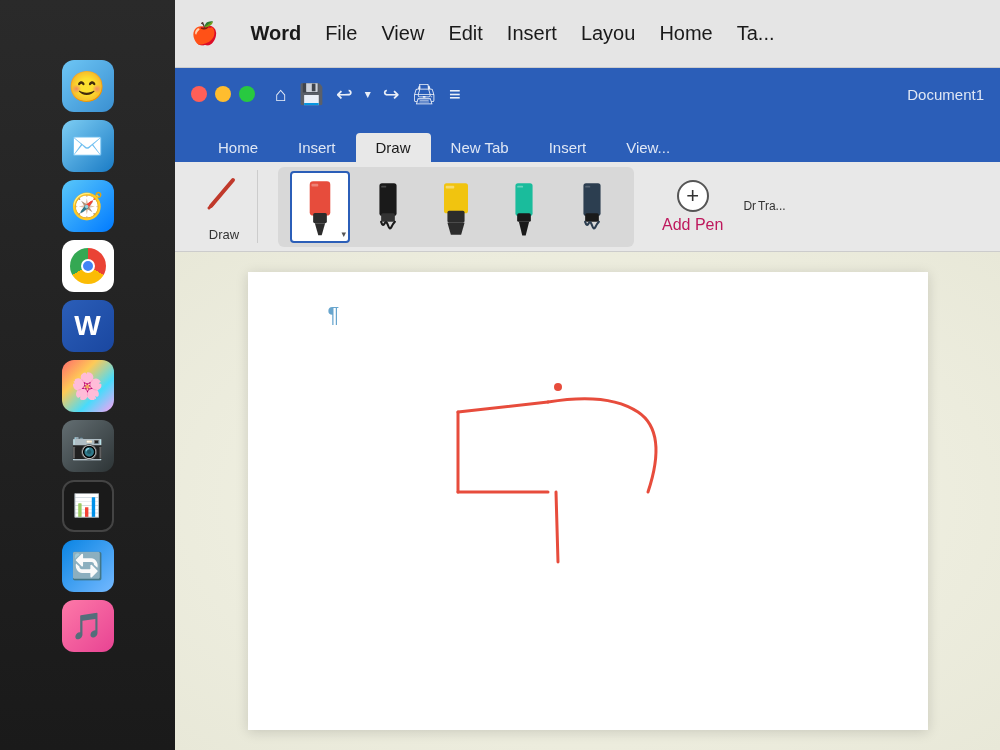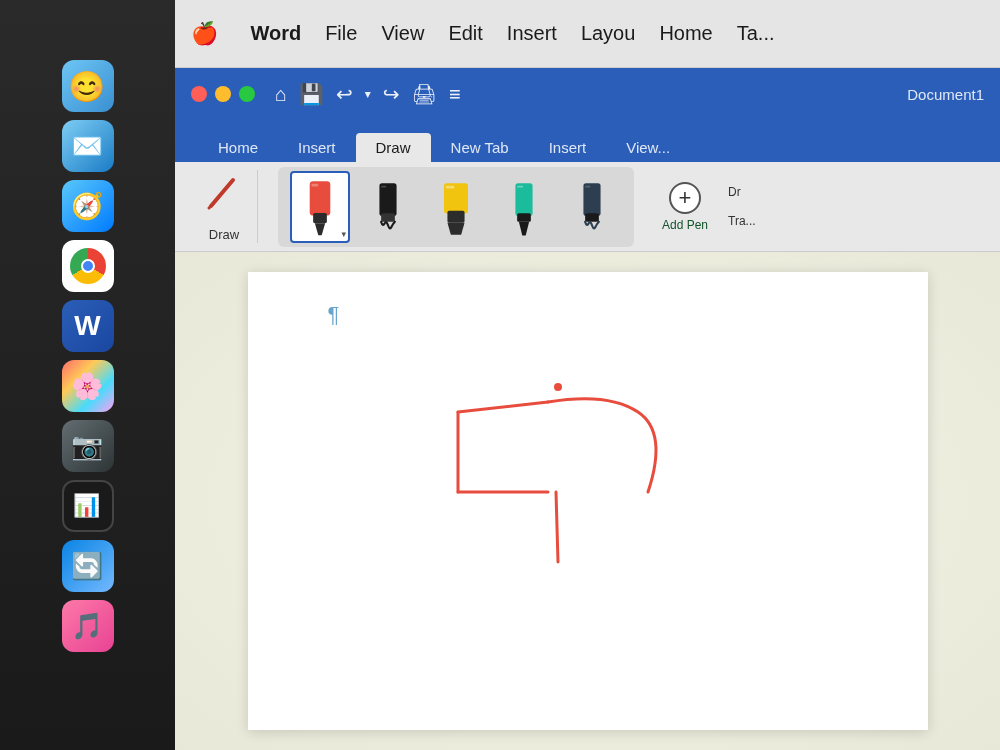--- a/index.html
+++ b/index.html
@@ -271,22 +271,22 @@
       border: 2px solid #555;
       display: flex;
       align-items: center;
       justify-content: center;
       font-size: 22px;
       color: #333;
       background: white;
     }
 
     .add-pen-label {
-      font-size: 12px;
-      color: #14532d;
+      font-size: 16px;
+      color: #be185d;
       white-space: nowrap;
     }
 
     .dr-tra-label {
       font-size: 12px;
       color: #333;
       white-space: nowrap;
       line-height: 1.4;
     }
 
@@ -492,21 +492,21 @@
           </svg>
         </div>
 
       </div>
 
       <div class="add-pen-btn">
         <div class="add-pen-icon">+</div>
         <span class="add-pen-label">Add Pen</span>
       </div>
 
-      <div style="display:flex;flex-direction:column;gap:12px;">
+      <div style="display:flex;flex-direction:row;gap:2px;">
         <span class="dr-tra-label">Dr</span>
         <span class="dr-tra-label">Tra...</span>
       </div>
 
     </div>
 
     <div class="document-area">
       <div class="document-page">
 
         <span class="paragraph-mark">¶</span>

